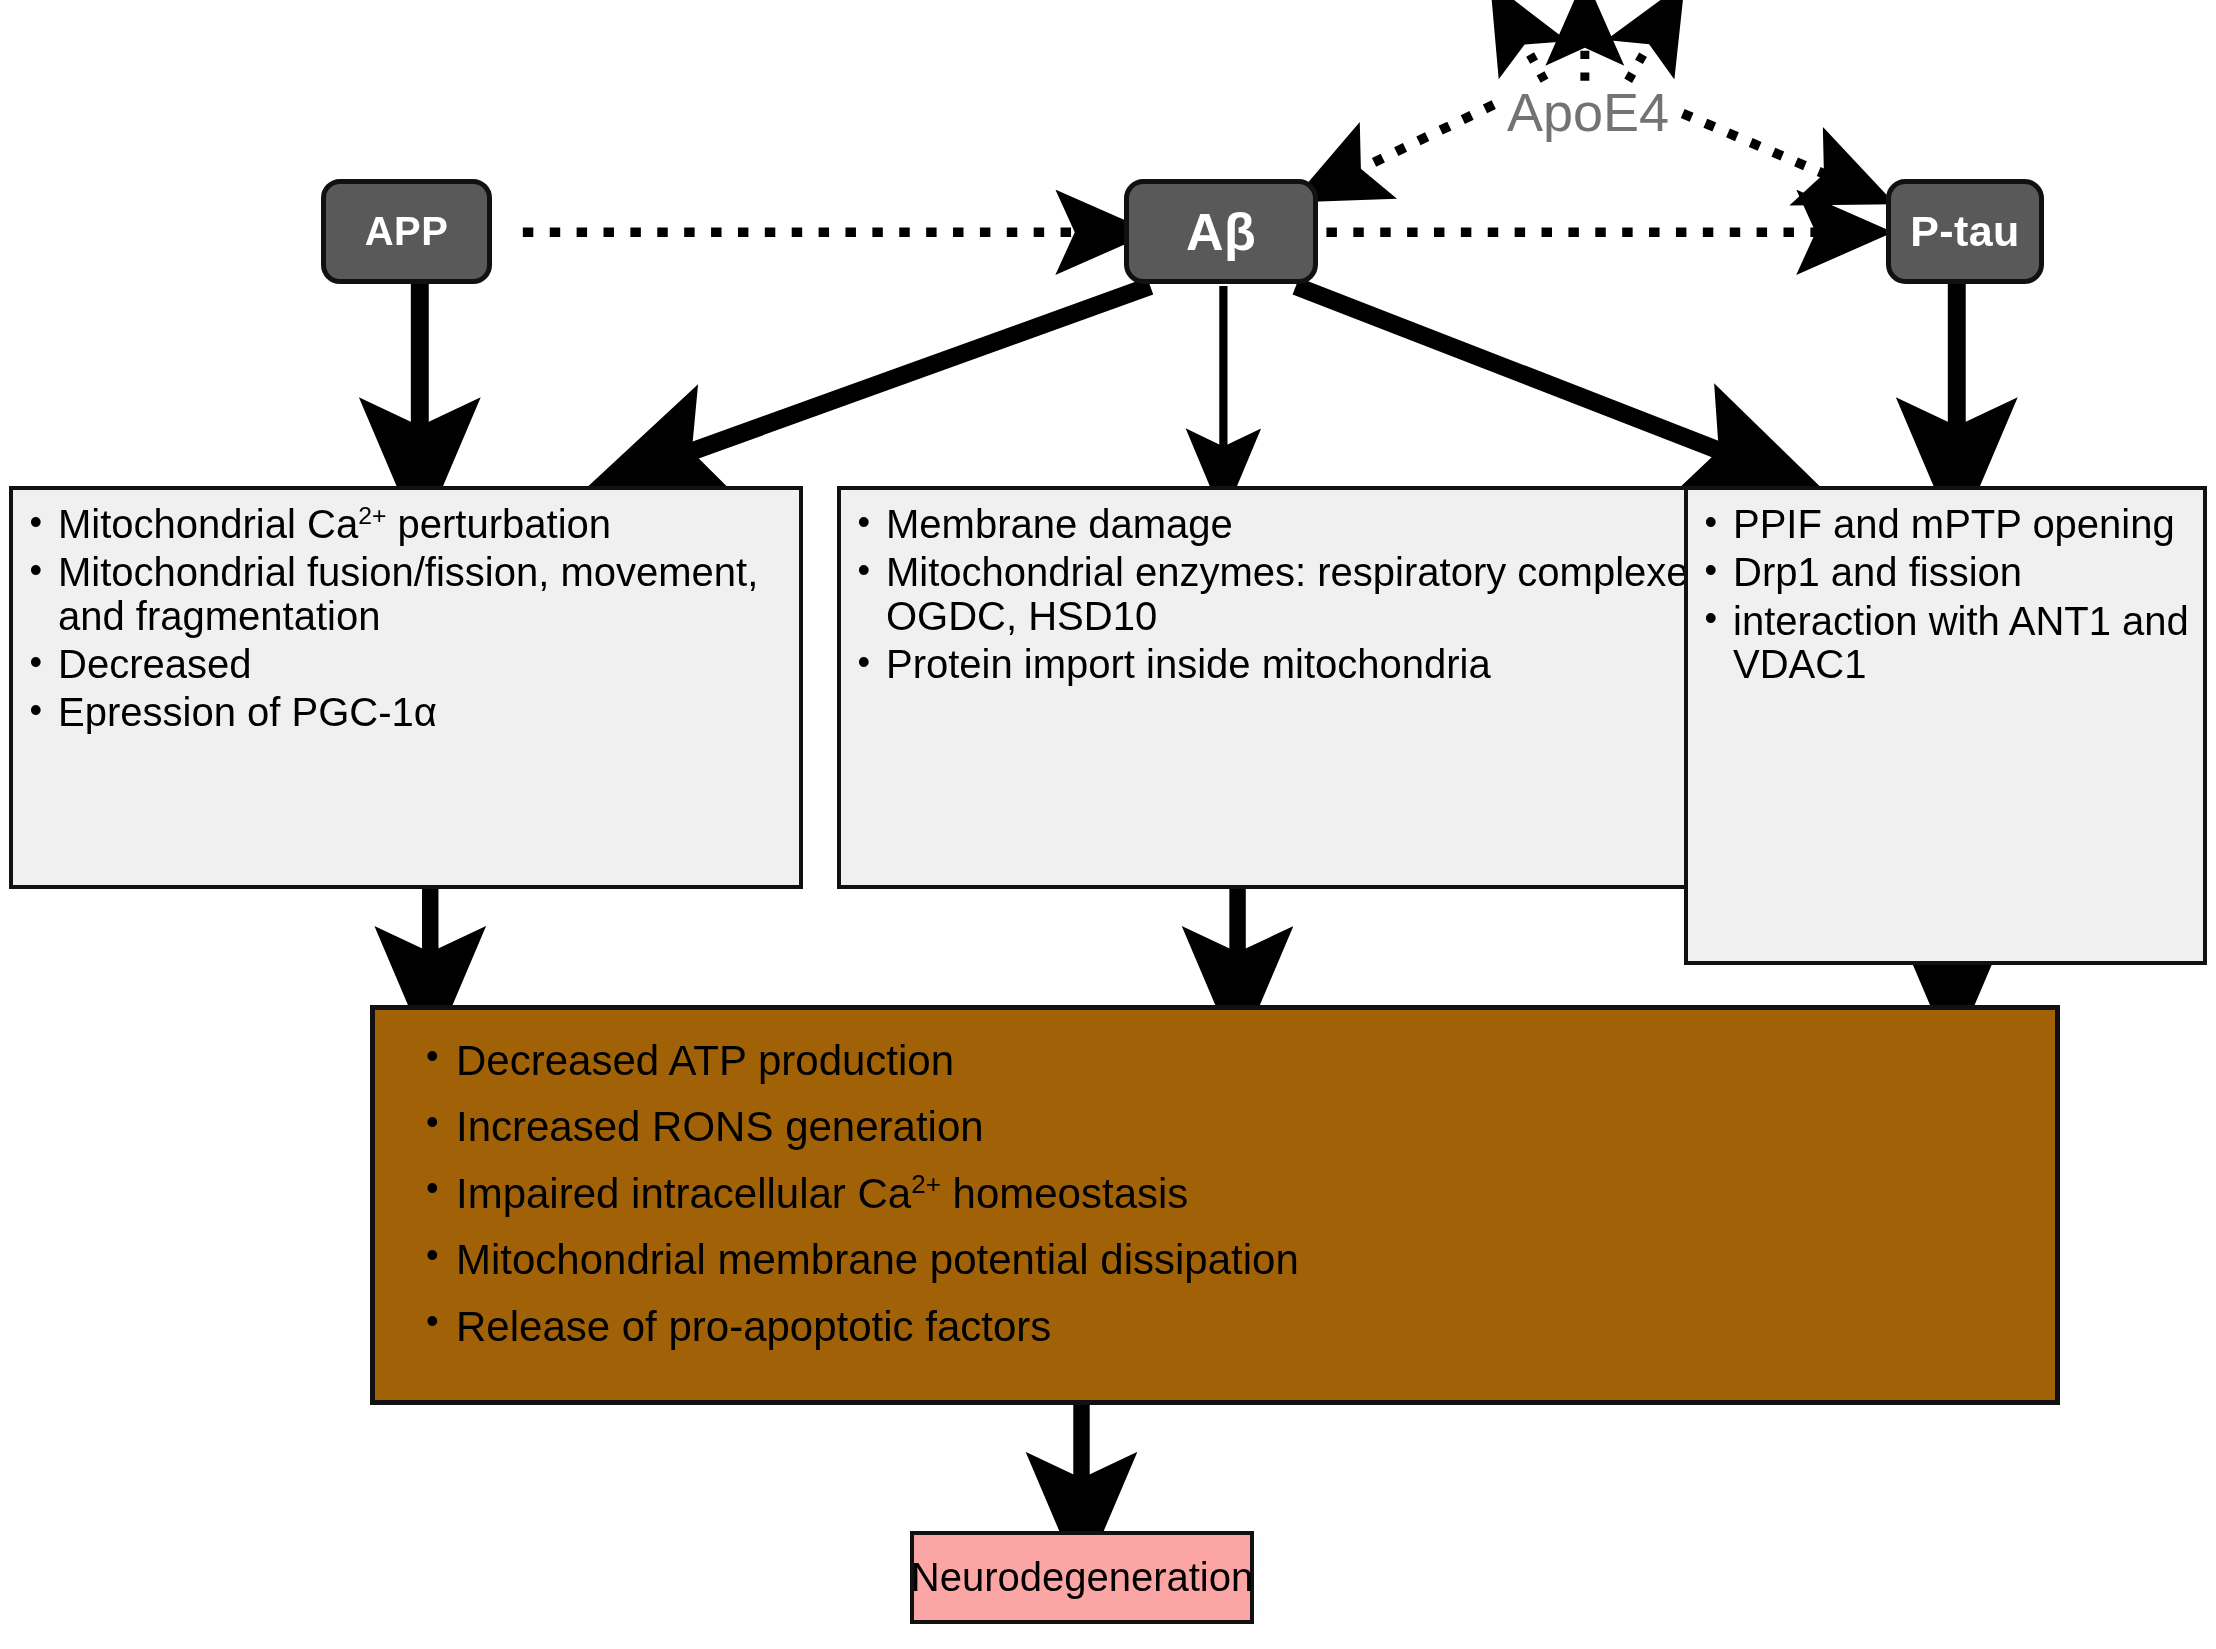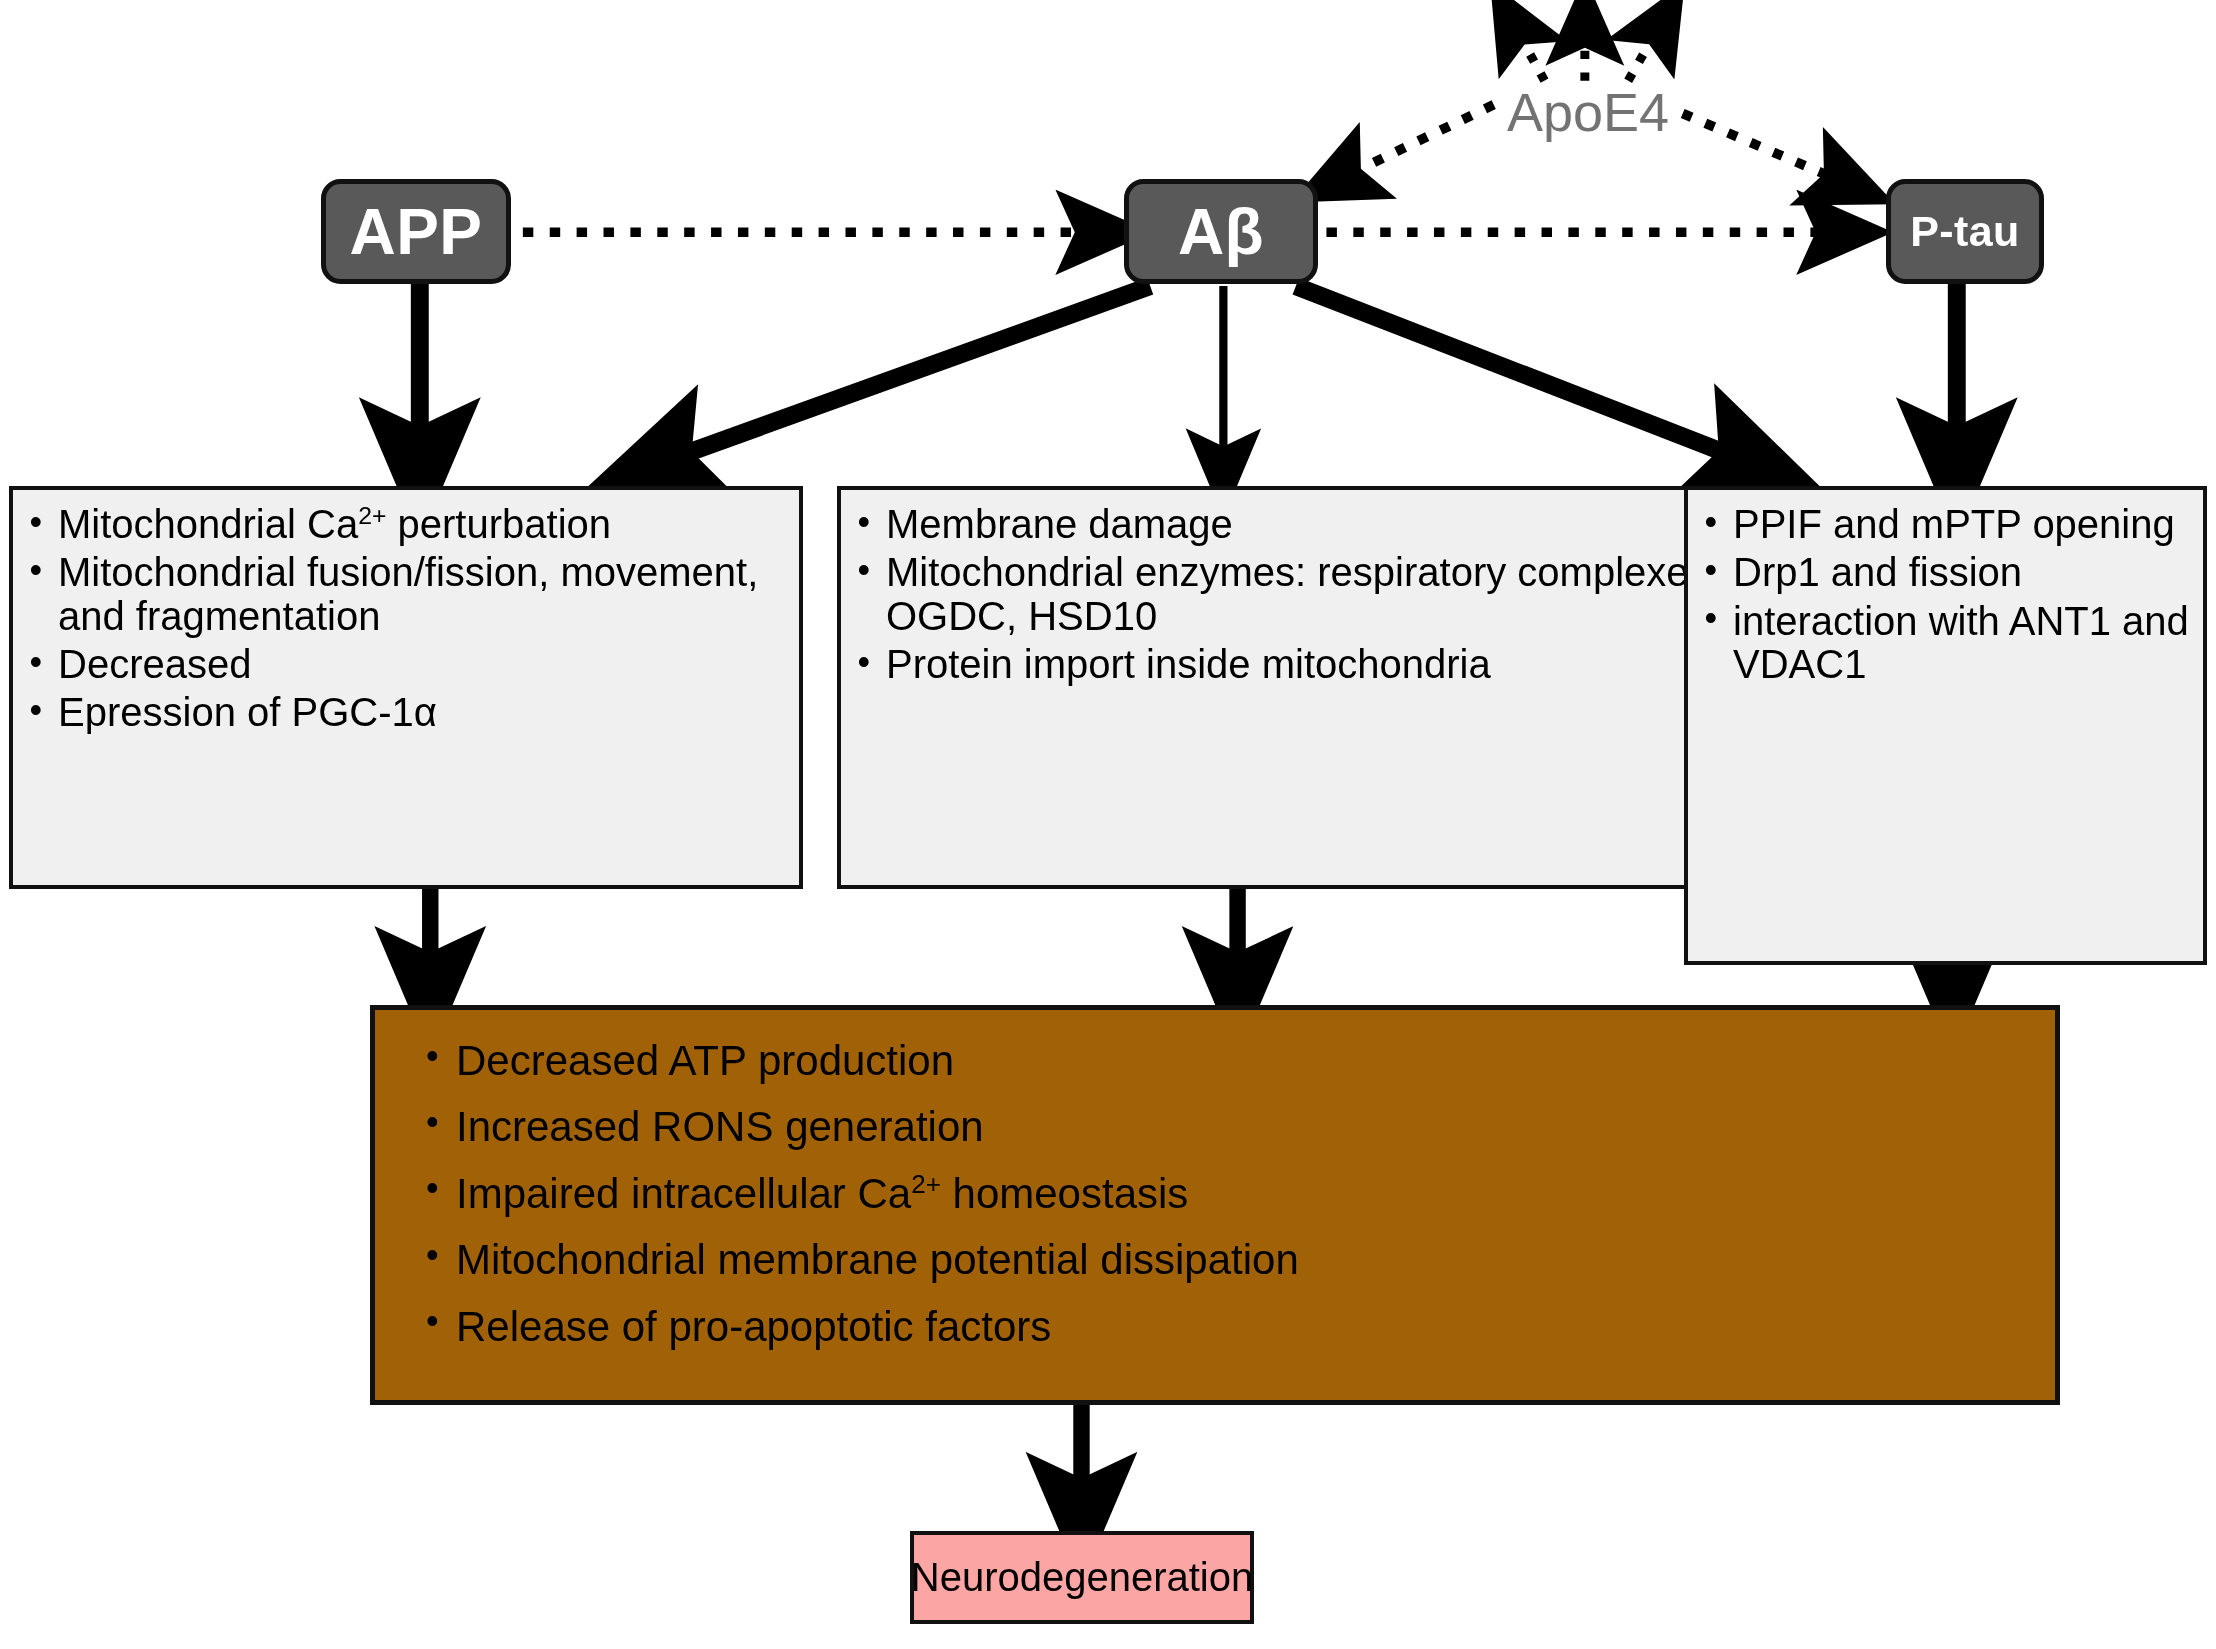--- a/index.html
+++ b/index.html
@@ -30,22 +30,22 @@
     border:5.2px solid #111111;
     border-radius:19.4px;
     color:#ffffff;
     font-weight:bold;
     display:flex;
     align-items:center;
     justify-content:center;
     box-sizing:border-box;
     letter-spacing:0.4px;
   }
-  #node-app{ left:321px; top:179px; width:190px; height:105px; font-size:64px; }
-  #node-abeta{ left:1124px; top:179px; width:194px; height:105px; font-size:64px; }
+  #node-app{ left:321px; top:179px; width:171px; height:105px; font-size:40px;border-radius:19px; }
+  #node-abeta{ left:1124px; top:179px; width:194px; height:105px; font-size:52px; }
   #node-ptau{ left:1864px; top:179px; width:158px; height:105px; font-size:43px;margin-left:22px; }
 
   
   .plain-label{
     position:absolute;
     font-size:54px;
     color:#737373;
     white-space:nowrap;
   }
   #label-apoe4{ left:1507px; top:81px; }

